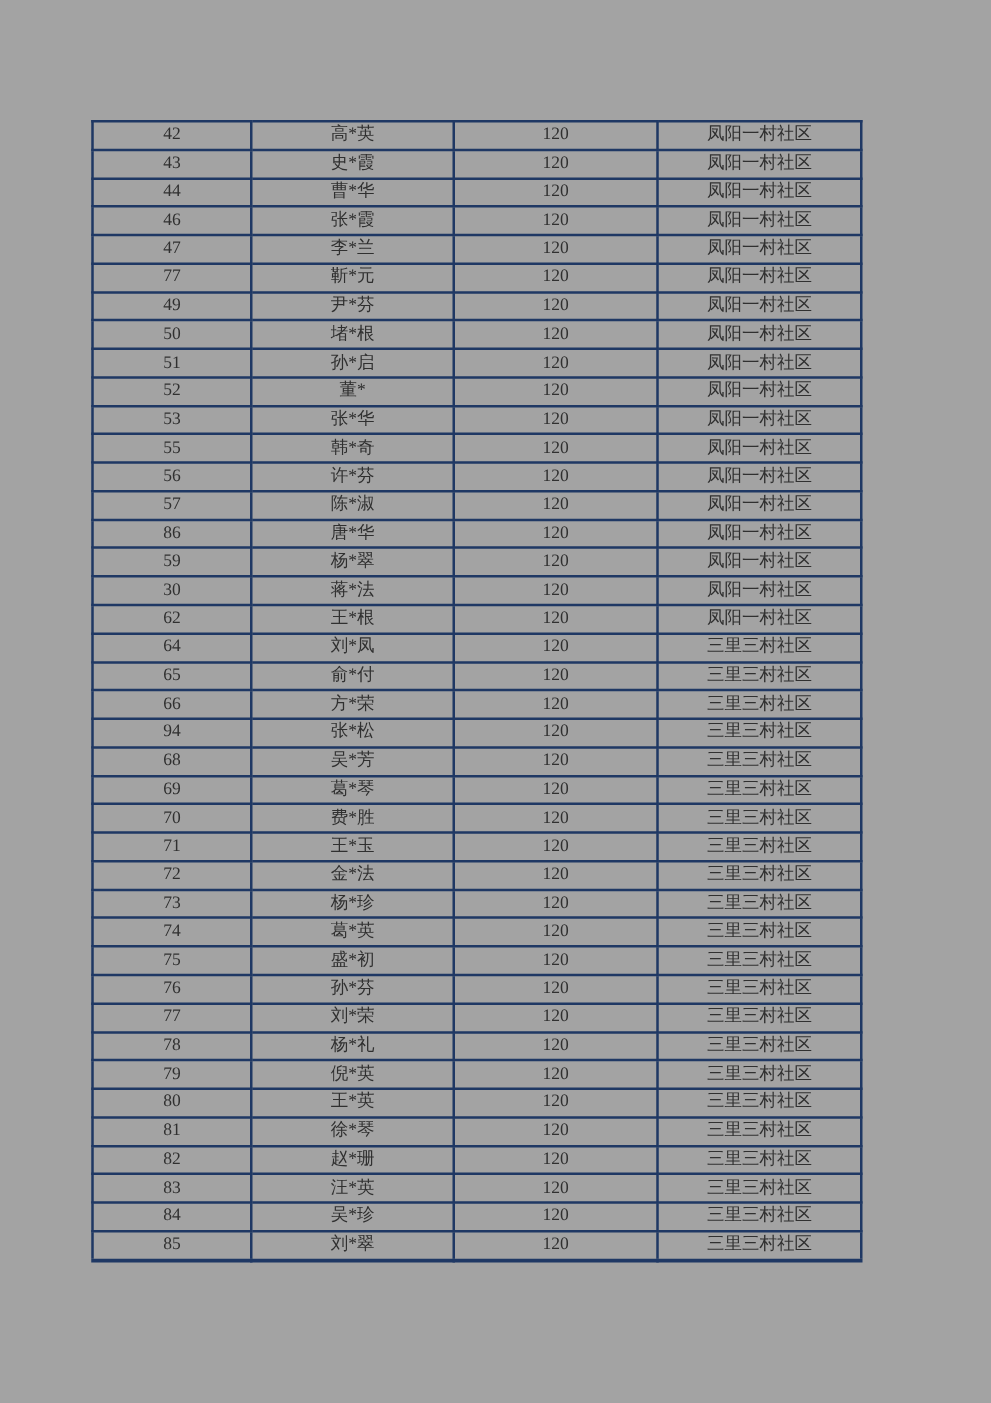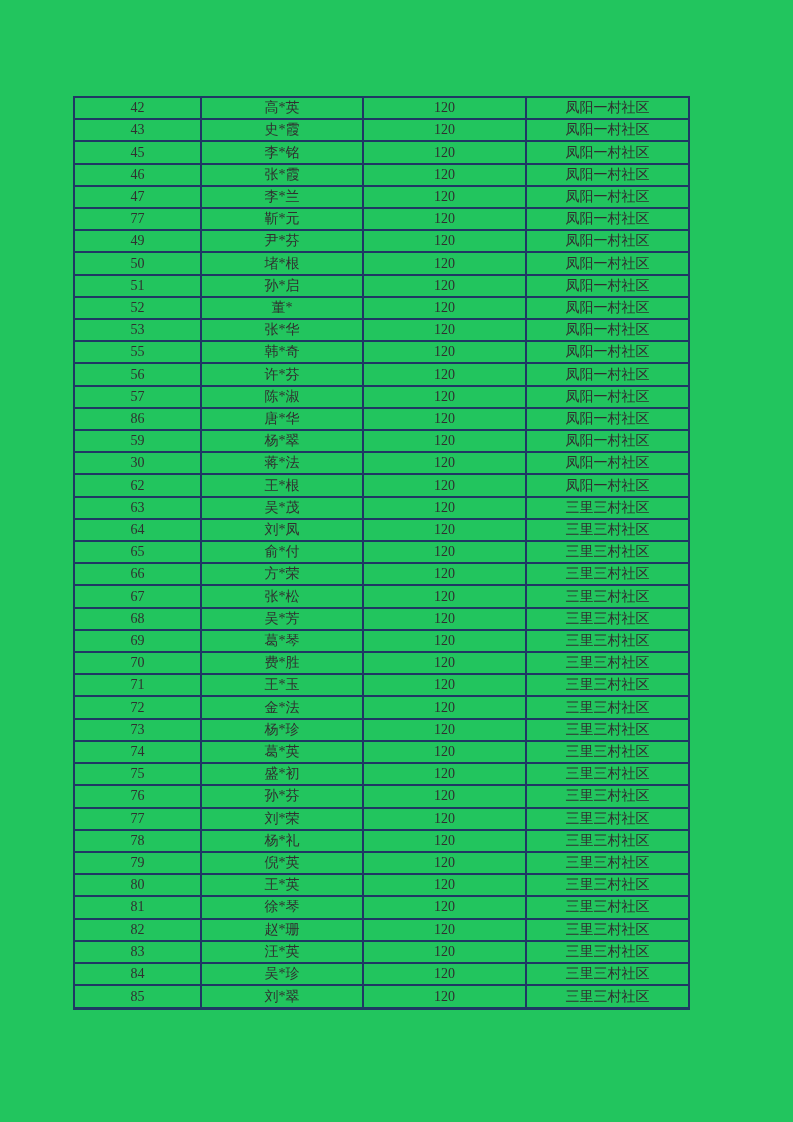--- a/index.html
+++ b/index.html
@@ -4,21 +4,21 @@
 <style>
   html, body {
     margin: 0;
     padding: 0;
     background: #ffffff;
   }
   .page {
     position: relative;
     width: 793px;
     height: 1122px;
-    background: #22c55e;
+    background: #a3a3a3;
     overflow: hidden;
     font-family: "Liberation Serif", "DejaVu Serif", serif;
   }
   table.roster {
     position: absolute;
     left: 73px;
     top: 96px;
     width: 615px;
     height: 914px;
     border-collapse: collapse;
@@ -62,22 +62,22 @@
           <td>120</td>
           <td>凤阳一村社区</td>
         </tr>
         <tr>
           <td>43</td>
           <td>史*霞</td>
           <td>120</td>
           <td>凤阳一村社区</td>
         </tr>
         <tr>
-          <td>45</td>
-          <td>李*铭</td>
+          <td>44</td>
+          <td>曹*华</td>
           <td>120</td>
           <td>凤阳一村社区</td>
         </tr>
         <tr>
           <td>46</td>
           <td>张*霞</td>
           <td>120</td>
           <td>凤阳一村社区</td>
         </tr>
         <tr>
@@ -158,45 +158,39 @@
           <td>120</td>
           <td>凤阳一村社区</td>
         </tr>
         <tr>
           <td>62</td>
           <td>王*根</td>
           <td>120</td>
           <td>凤阳一村社区</td>
         </tr>
         <tr>
-          <td>63</td>
-          <td>吴*茂</td>
-          <td>120</td>
-          <td>三里三村社区</td>
-        </tr>
-        <tr>
           <td>64</td>
           <td>刘*凤</td>
           <td>120</td>
           <td>三里三村社区</td>
         </tr>
         <tr>
           <td>65</td>
           <td>俞*付</td>
           <td>120</td>
           <td>三里三村社区</td>
         </tr>
         <tr>
           <td>66</td>
           <td>方*荣</td>
           <td>120</td>
           <td>三里三村社区</td>
         </tr>
         <tr>
-          <td>67</td>
+          <td>94</td>
           <td>张*松</td>
           <td>120</td>
           <td>三里三村社区</td>
         </tr>
         <tr>
           <td>68</td>
           <td>吴*芳</td>
           <td>120</td>
           <td>三里三村社区</td>
         </tr>

